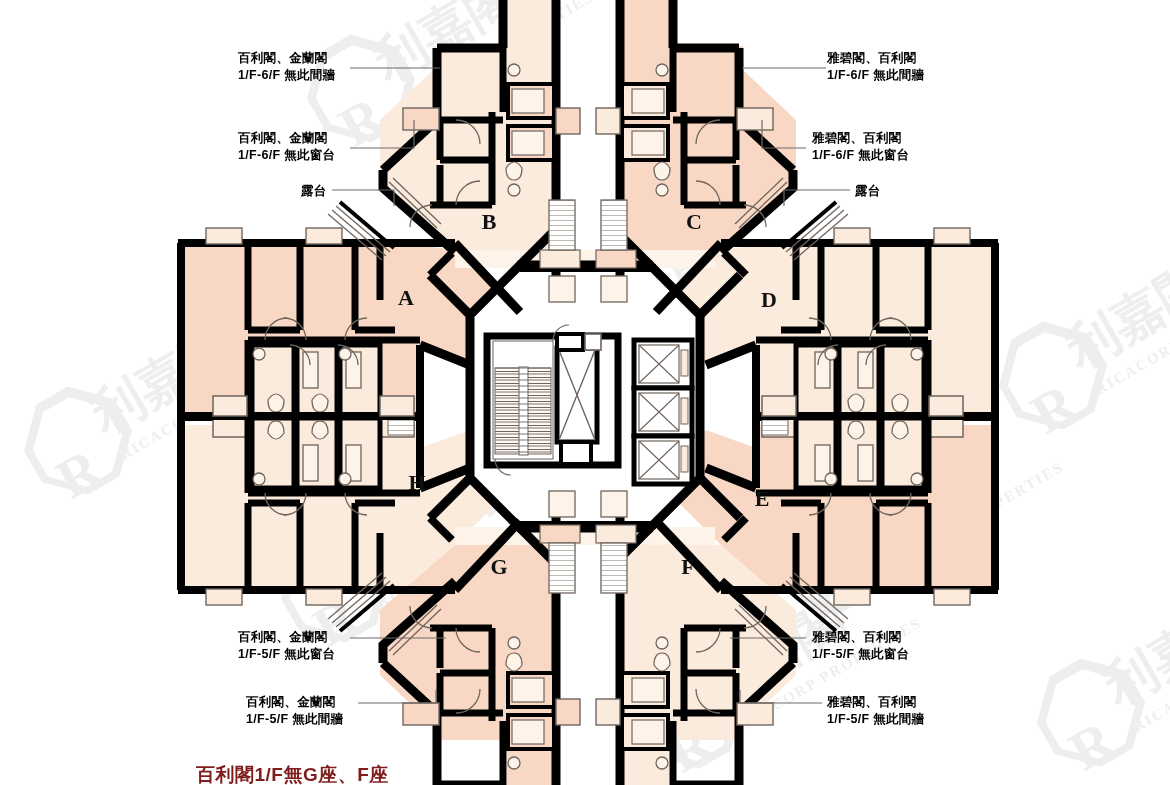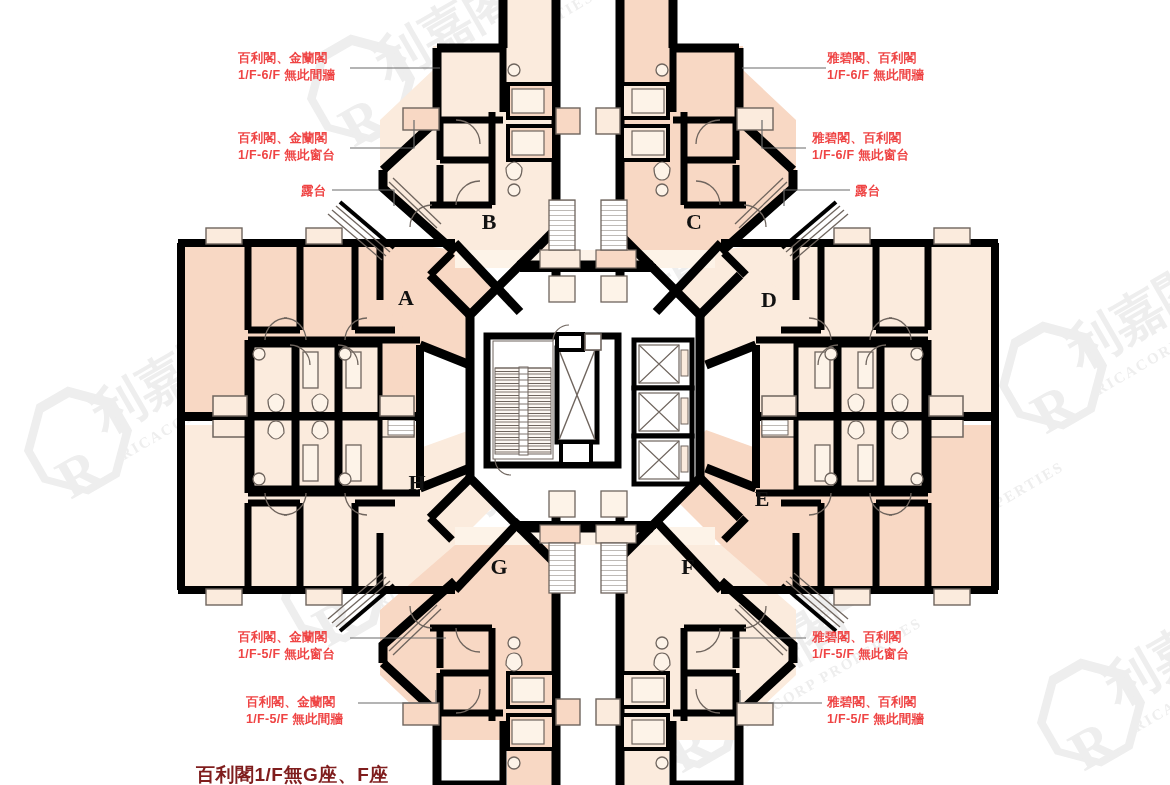--- a/index.html
+++ b/index.html
@@ -1,20 +1,20 @@
 <!DOCTYPE html>
 <html><head>
 <meta charset="utf-8">
 <style>
   html,body{margin:0;padding:0;background:#ffffff;}
   body{width:1170px;height:785px;position:relative;overflow:hidden;
        font-family:"Liberation Sans","DejaVu Sans",sans-serif;color:#1a1a1a;}
   #plan-root{position:absolute;inset:0;width:1170px;height:785px;}
   svg{display:block;}
-  .anno{position:absolute;font-size:12.5px;line-height:17px;color:#ef4444;
+  .anno{position:absolute;font-size:12.5px;line-height:17px;color:#000000;
         letter-spacing:.3px;white-space:nowrap;font-weight:600;}
   .anno .l2{display:block;}
   .bottomnote{position:absolute;left:196px;top:762px;font-size:19px;font-weight:700;
               letter-spacing:.5px;color:#7f1d1d;white-space:nowrap;}
 </style>
 </head>
 <body>
 
 <div id="plan-root">
 

